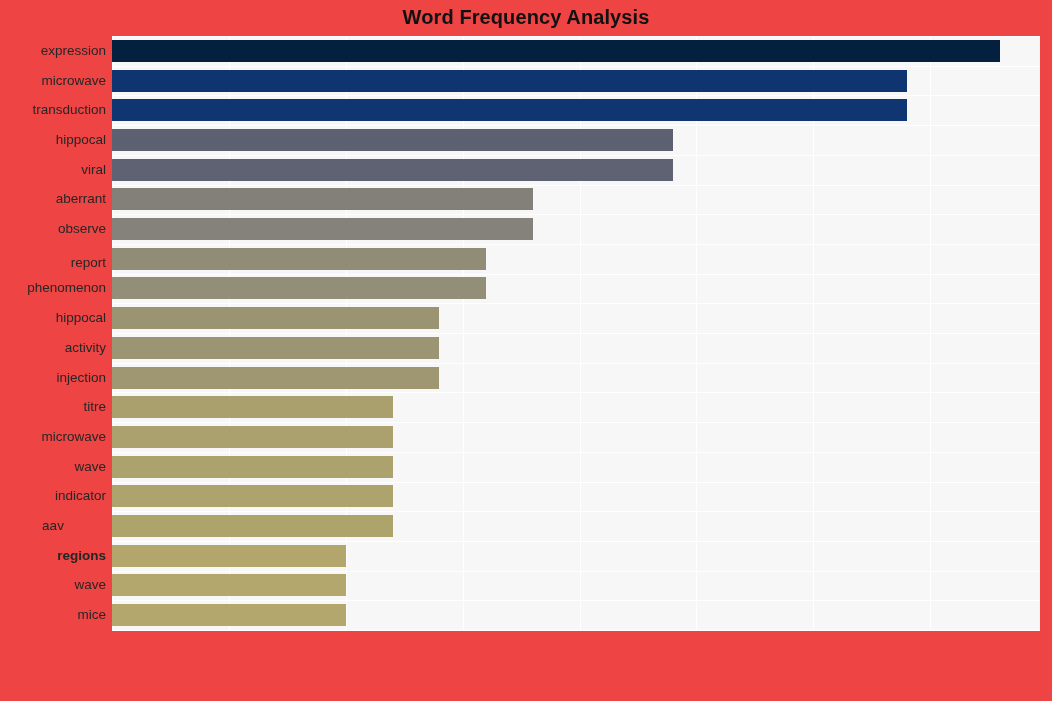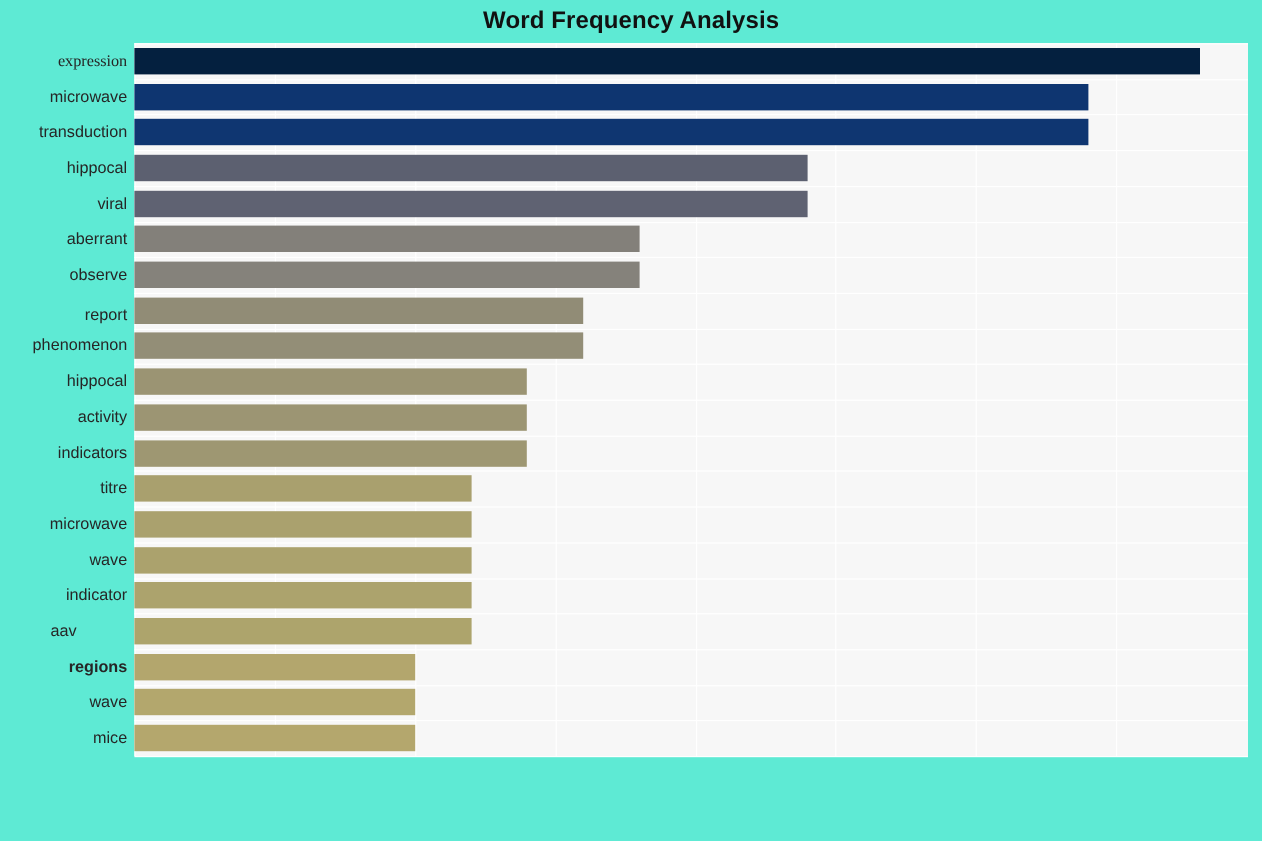--- a/index.html
+++ b/index.html
@@ -9,21 +9,21 @@
     background: #ffffff;
   }
   body {
     font-family: "Liberation Sans", sans-serif;
     -webkit-font-smoothing: antialiased;
   }
   #figure {
     position: relative;
     width: 1052px;
     height: 701px;
-    background: #5eead4;
+    background: #ef4444;
     overflow: hidden;
   }
   #chart-title {
     position: absolute;
     left: 0;
     top: 6px;
     width: 1052px;
     text-align: center;
     font-size: 20px;
     font-weight: bold;
@@ -121,32 +121,32 @@
   }
 </style>
 </head>
 <body>
 
 <div id="figure">
 
   <div id="chart-title">Word Frequency Analysis</div>
 
   <div id="y-axis">
-      <div class="y-tick-label" style="top: 7.85px; font-family: Liberation Serif, serif;">expression</div>
+      <div class="y-tick-label" style="top: 7.85px;">expression</div>
       <div class="y-tick-label" style="top: 37.55px;">microwave</div>
       <div class="y-tick-label" style="top: 67.25px;">transduction</div>
       <div class="y-tick-label" style="top: 96.95px;">hippocal</div>
       <div class="y-tick-label" style="top: 126.65px;">viral</div>
       <div class="y-tick-label" style="top: 156.35px;">aberrant</div>
       <div class="y-tick-label" style="top: 186.05px;">observe</div>
       <div class="y-tick-label" style="top: 220px;">report</div>
       <div class="y-tick-label" style="top: 245.45px;">phenomenon</div>
       <div class="y-tick-label" style="top: 275.15px;">hippocal</div>
       <div class="y-tick-label" style="top: 304.85px;">activity</div>
-      <div class="y-tick-label" style="top: 334.55px;">indicators</div>
+      <div class="y-tick-label" style="top: 334.55px;">injection</div>
       <div class="y-tick-label" style="top: 364.25px;">titre</div>
       <div class="y-tick-label" style="top: 393.95px;">microwave</div>
       <div class="y-tick-label" style="top: 423.65px;">wave</div>
       <div class="y-tick-label" style="top: 453.35px;">indicator</div>
       <div class="y-tick-label" style="top: 483.05px; text-align: center;">aav</div>
       <div class="y-tick-label" style="top: 512.75px; font-weight: bold;">regions</div>
       <div class="y-tick-label" style="top: 542.45px;">wave</div>
       <div class="y-tick-label" style="top: 572.15px;">mice</div>
     </div>
 

